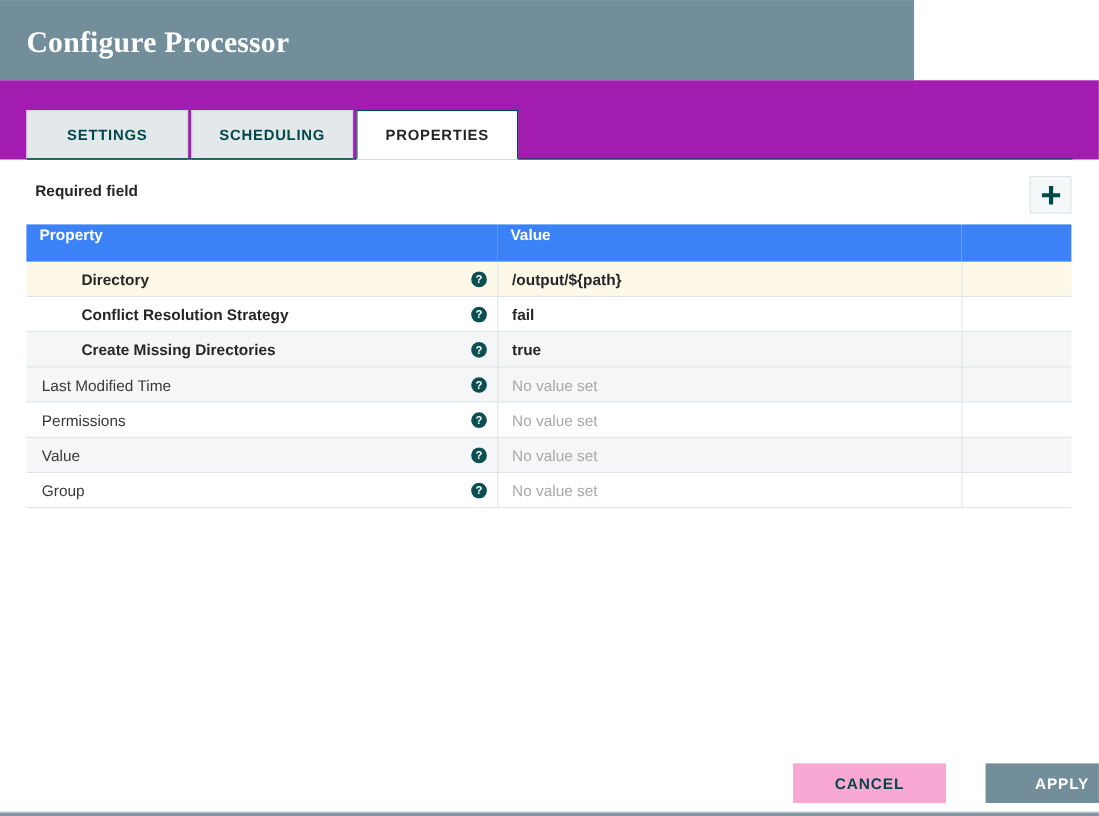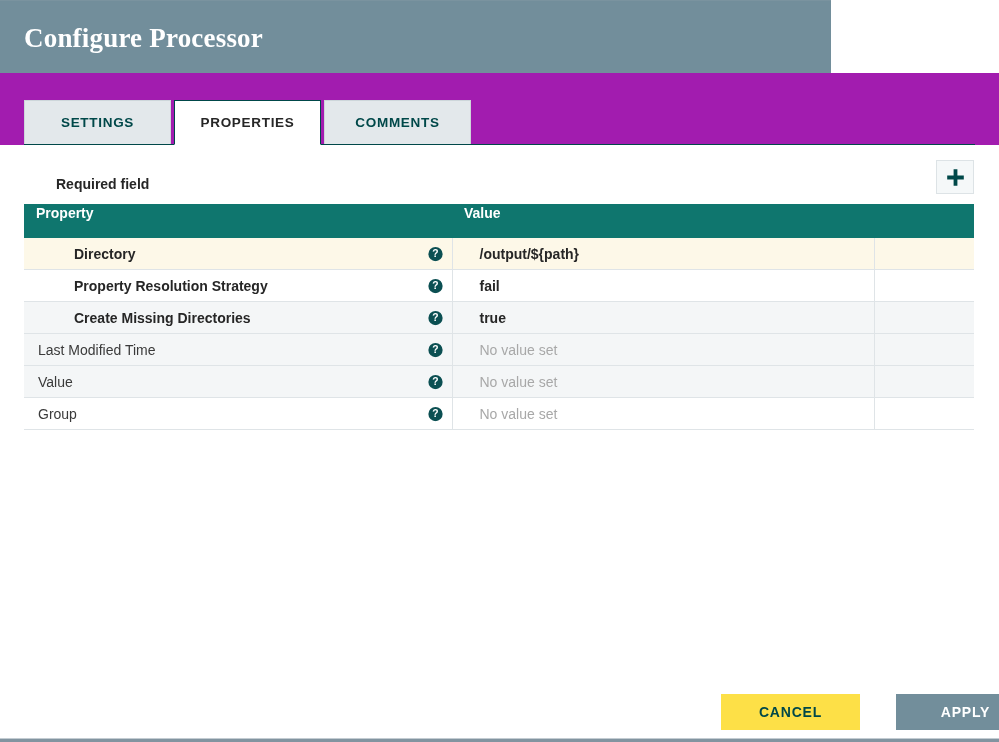--- a/index.html
+++ b/index.html
@@ -89,25 +89,24 @@
     top: 144px;
     height: 1px;
     background: #004849;
     z-index: 1;
   }
 
   
   #required-field-label {
     position: absolute;
     left: 32px;
-    top: 176px;
+    top: 165px;
     font-size: 14px;
     font-weight: bold;
     color: #262626;
-    margin-left: 24px;
   }
   #add-property-button {
     position: absolute;
     left: 936px;
     top: 160px;
     width: 38px;
     height: 34px;
     background: #f5f8f9;
     border: 1px solid #dde3e6;
     display: flex;
@@ -121,21 +120,21 @@
   #properties-table {
     position: absolute;
     left: 24px;
     top: 204px;
     width: 950px;
     border-collapse: collapse;
     table-layout: fixed;
     font-size: 14px;
   }
   #properties-table thead th {
-    background: #0f766e;
+    background: #3b82f6;
     color: #ffffff;
     font-size: 14px;
     font-weight: bold;
     text-align: left;
     height: 34px;
     padding: 0 0 16px 12px;
     border: none;
   }
   col.col-property { width: 428px; }
   col.col-value    { width: 422px; }
@@ -172,21 +171,21 @@
     right: 9px;
     top: 50%;
     transform: translateY(-50%);
     width: 15px;
     height: 15px;
     cursor: pointer;
   }
   .help-icon svg { display: block; }
 
   .value-cell {
-    padding-left: 27px;
+    padding-left: 13px;
     height: 31px;
     display: flex;
     align-items: center;
     cursor: pointer;
   }
   .value-set { font-weight: bold; color: #262626; }
   .value-unset { color: #a8a8a8; font-weight: normal; }
 
   
   #dialog-footer {
@@ -205,21 +204,21 @@
     justify-content: center;
     font-size: 14px;
     font-weight: bold;
     letter-spacing: 0.8px;
     cursor: pointer;
     user-select: none;
   }
   #cancel-button {
     left: 721px;
     width: 139px;
-    background: #fde047;
+    background: #f9a8d4;
     color: #004849;
   }
   #apply-button {
     left: 896px;
     width: 139px;
     background: #728e9b;
     color: #ffffff;
   }
   #footer-rule {
     position: absolute;
@@ -234,22 +233,22 @@
 </head>
 <body>
 
 <div id="dialog-header">
   <div id="dialog-title">Configure Processor</div>
 </div>
 
 <div id="tab-strip">
   <div id="tab-list">
       <div class="tab">SETTINGS</div>
+      <div class="tab">SCHEDULING</div>
       <div class="tab active">PROPERTIES</div>
-      <div class="tab">COMMENTS</div>
     </div>
 </div>
 <div id="tab-underline"></div>
 
 <div id="required-field-label">Required field</div>
 
 <div id="add-property-button">
   <span>
     <svg width="19" height="19" viewBox="0 0 19 19" aria-hidden="true">
       <path d="M7.6 1.2 h3.8 v6.4 h6.4 v3.8 h-6.4 v6.4 h-3.8 v-6.4 h-6.4 v-3.8 h6.4 z" fill="#004849"></path>
@@ -286,21 +285,21 @@
         <td>
           <div class="value-cell">
             <span class="value-set">/output/${path}</span>
           </div>
         </td>
         <td></td>
       </tr>
       <tr class="row-even">
         <td>
           <div class="prop-cell">
-            <span class="prop-name required">Property Resolution Strategy</span>
+            <span class="prop-name required">Conflict Resolution Strategy</span>
             <span class="help-icon">
               <svg width="15" height="15" viewBox="0 0 16 16" aria-hidden="true">
                 <circle cx="8" cy="8" r="7.6" fill="#0b4f52"></circle>
                 <text x="8" y="11.6" text-anchor="middle" font-family="Liberation Sans, sans-serif" font-size="11" font-weight="bold" fill="#ffffff">?</text>
               </svg>
             </span>
           </div>
         </td>
         <td>
           <div class="value-cell">
@@ -325,20 +324,39 @@
           <div class="value-cell">
             <span class="value-set">true</span>
           </div>
         </td>
         <td></td>
       </tr>
       <tr class="row-odd">
         <td>
           <div class="prop-cell">
             <span class="prop-name optional">Last Modified Time</span>
+            <span class="help-icon">
+              <svg width="15" height="15" viewBox="0 0 16 16" aria-hidden="true">
+                <circle cx="8" cy="8" r="7.6" fill="#0b4f52"></circle>
+                <text x="8" y="11.6" text-anchor="middle" font-family="Liberation Sans, sans-serif" font-size="11" font-weight="bold" fill="#ffffff">?</text>
+              </svg>
+            </span>
+          </div>
+        </td>
+        <td>
+          <div class="value-cell">
+            <span class="value-unset">No value set</span>
+          </div>
+        </td>
+        <td></td>
+      </tr>
+      <tr class="row-even">
+        <td>
+          <div class="prop-cell">
+            <span class="prop-name optional">Permissions</span>
             <span class="help-icon">
               <svg width="15" height="15" viewBox="0 0 16 16" aria-hidden="true">
                 <circle cx="8" cy="8" r="7.6" fill="#0b4f52"></circle>
                 <text x="8" y="11.6" text-anchor="middle" font-family="Liberation Sans, sans-serif" font-size="11" font-weight="bold" fill="#ffffff">?</text>
               </svg>
             </span>
           </div>
         </td>
         <td>
           <div class="value-cell">

